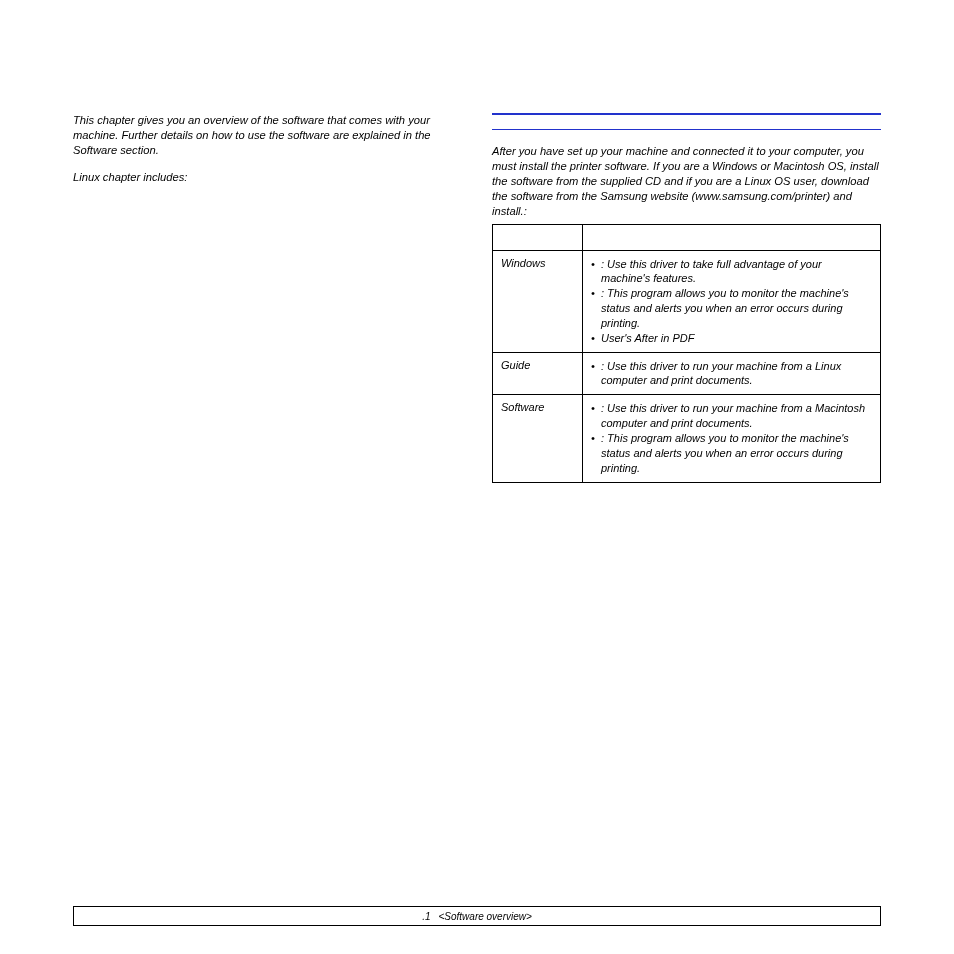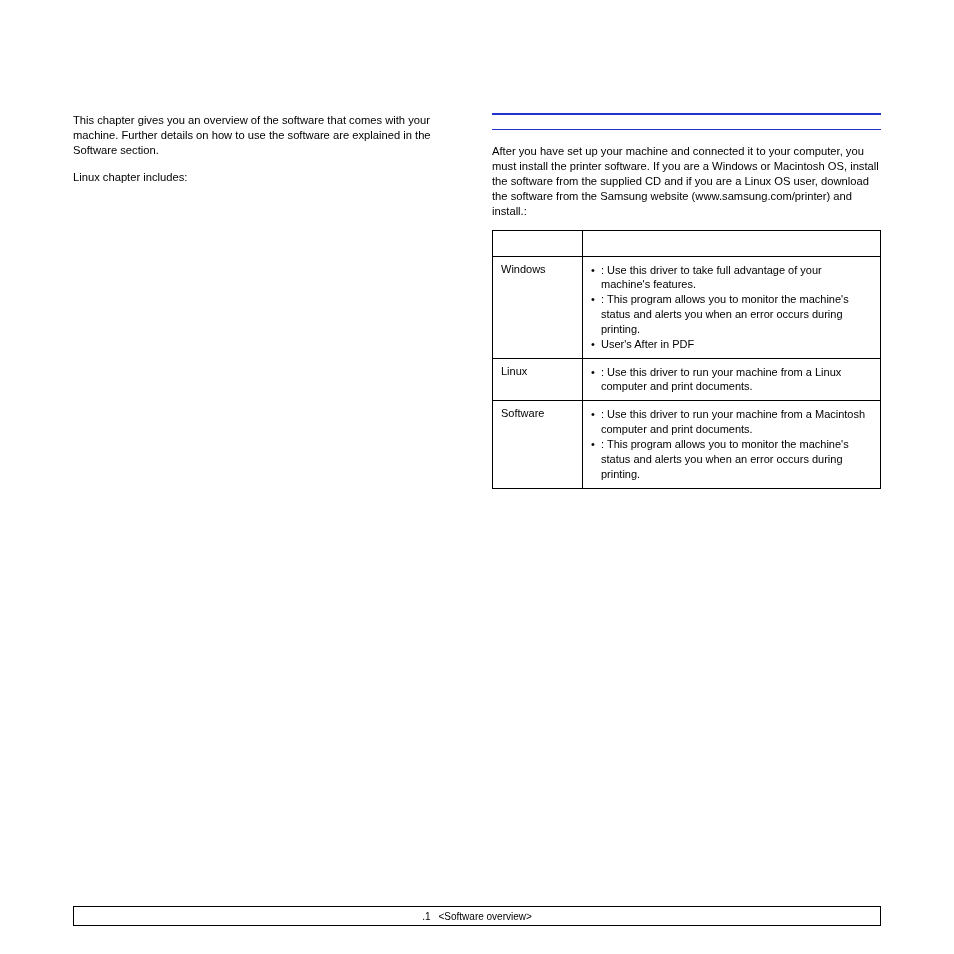--- a/index.html
+++ b/index.html
@@ -1,24 +1,24 @@
 <!DOCTYPE html>
 <html><head>
 <meta charset="utf-8">
 <style>
-  * { margin: 0; padding: 0; box-sizing: border-box; }
+  * { margin: 0; padding: 0; box-sizing: border-box; font-style: italic; }
   html, body { width: 954px; height: 954px; background: #fff; font-family: Arial, Helvetica, sans-serif; color: #000; }
   .page { width: 954px; height: 954px; position: relative; }
   .content { display: flex; padding: 113px 73px 0 73px; gap: 30px; }
   .col { flex: 1; }
   .left-col p { font-size: 11.2px; line-height: 1.35; margin-bottom: 12px; }
   .right-col { }
   .hr-top { border-top: 2px solid #2232cc; margin-bottom: 14px; }
   .hr-mid { border-top: 1px solid #2232cc; margin-bottom: 14px; }
-  .right-col p.intro { font-size: 11.2px; line-height: 1.35; margin-bottom: 10px; }
+  .right-col p.intro { font-size: 11.2px; line-height: 1.35; margin-bottom: 4px; }
   table.sw { border-collapse: collapse; width: 100%; border: 1px solid #000; font-size: 11px; margin-top: 4px; }
   table.sw th, table.sw td { border: 1px solid #000; padding: 6px 8px; vertical-align: top; text-align: left; }
   table.sw th { font-weight: normal; background: #fff; }
   table.sw thead tr { height: 26px; }
   ul.items { list-style: none; padding-left: 0; }
   ul.items li { position: relative; padding-left: 10px; line-height: 1.35; }
   ul.items li::before { content: "•"; position: absolute; left: 0; top: 0; }
   .footer { position: absolute; left: 73px; right: 73px; bottom: 28px; border: 1px solid #000; height: 20px; display: flex; align-items: center; justify-content: center; font-size: 10px; }
   .footer .pg { margin-right: 8px; }
   .footer .sec { color: #000; }
@@ -48,21 +48,21 @@
             <td>Windows</td>
             <td>
               <ul class="items">
                 <li>: Use this driver to take full advantage of your machine's features.</li>
                 <li>: This program allows you to monitor the machine's status and alerts you when an error occurs during printing.</li>
                 <li>User's After in PDF</li>
               </ul>
             </td>
           </tr>
           <tr>
-            <td>Linux</td>
+            <td>Guide</td>
             <td>
               <ul class="items">
                 <li>: Use this driver to run your machine from a Linux computer and print documents.</li>
               </ul>
             </td>
           </tr>
           <tr>
             <td>Software</td>
             <td>
               <ul class="items">

